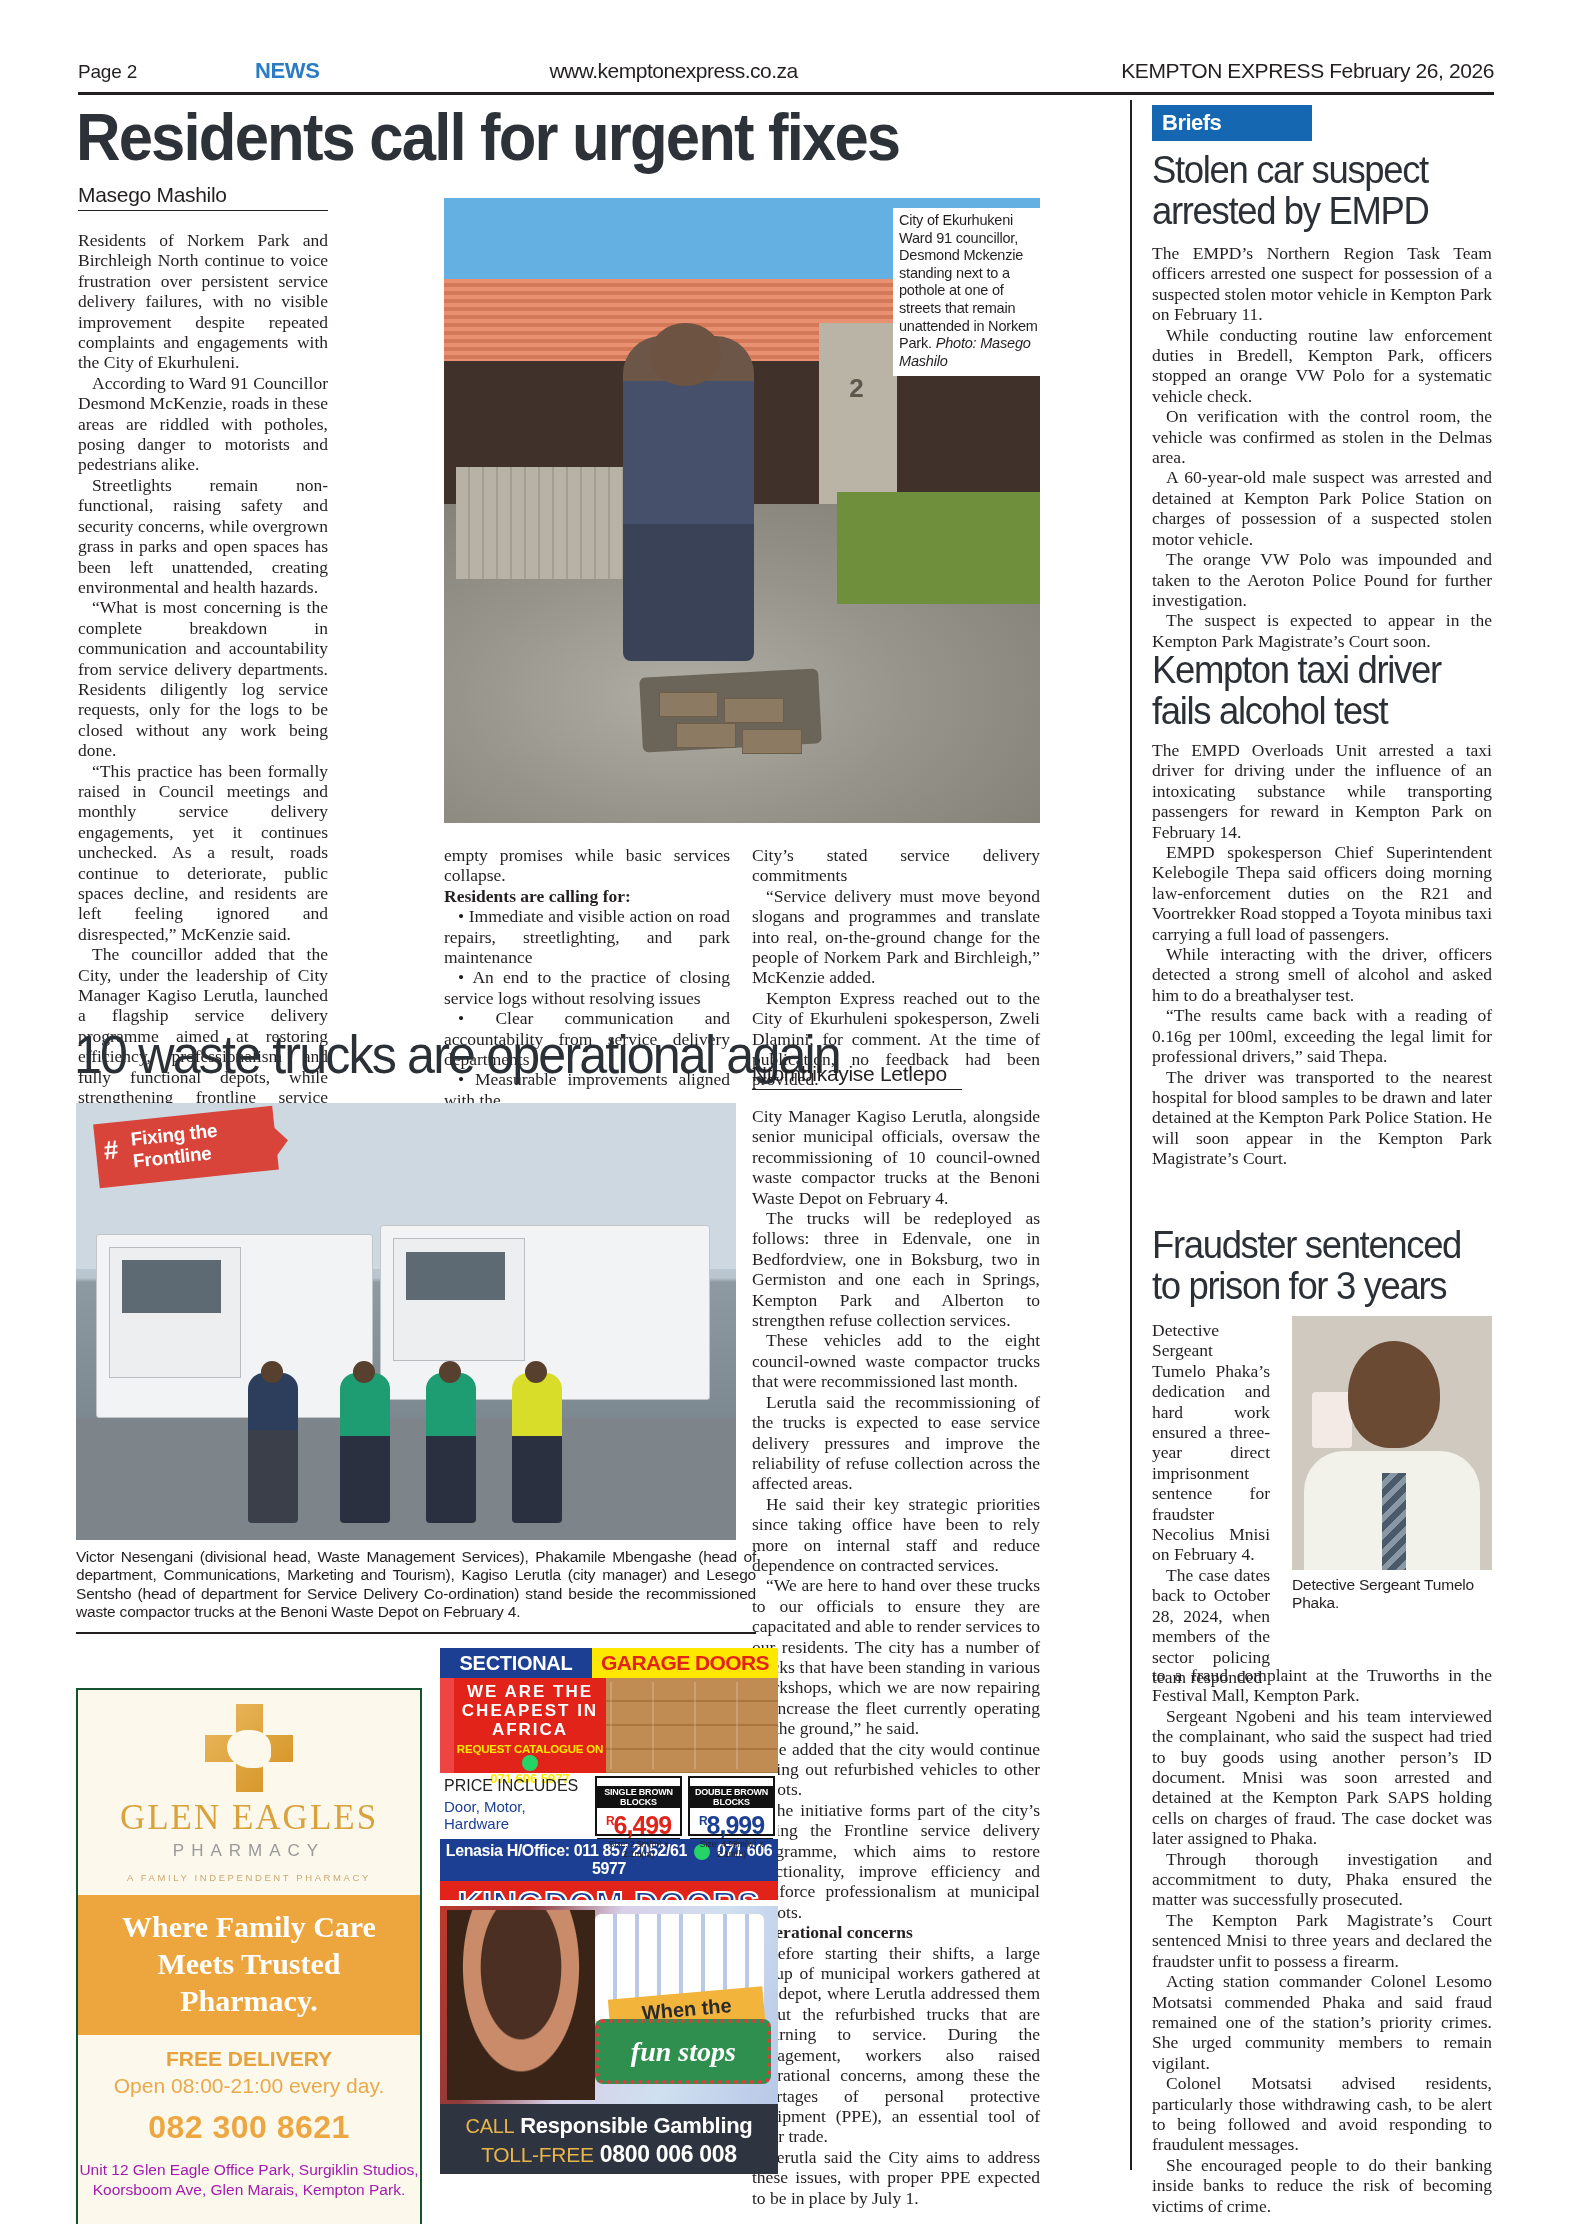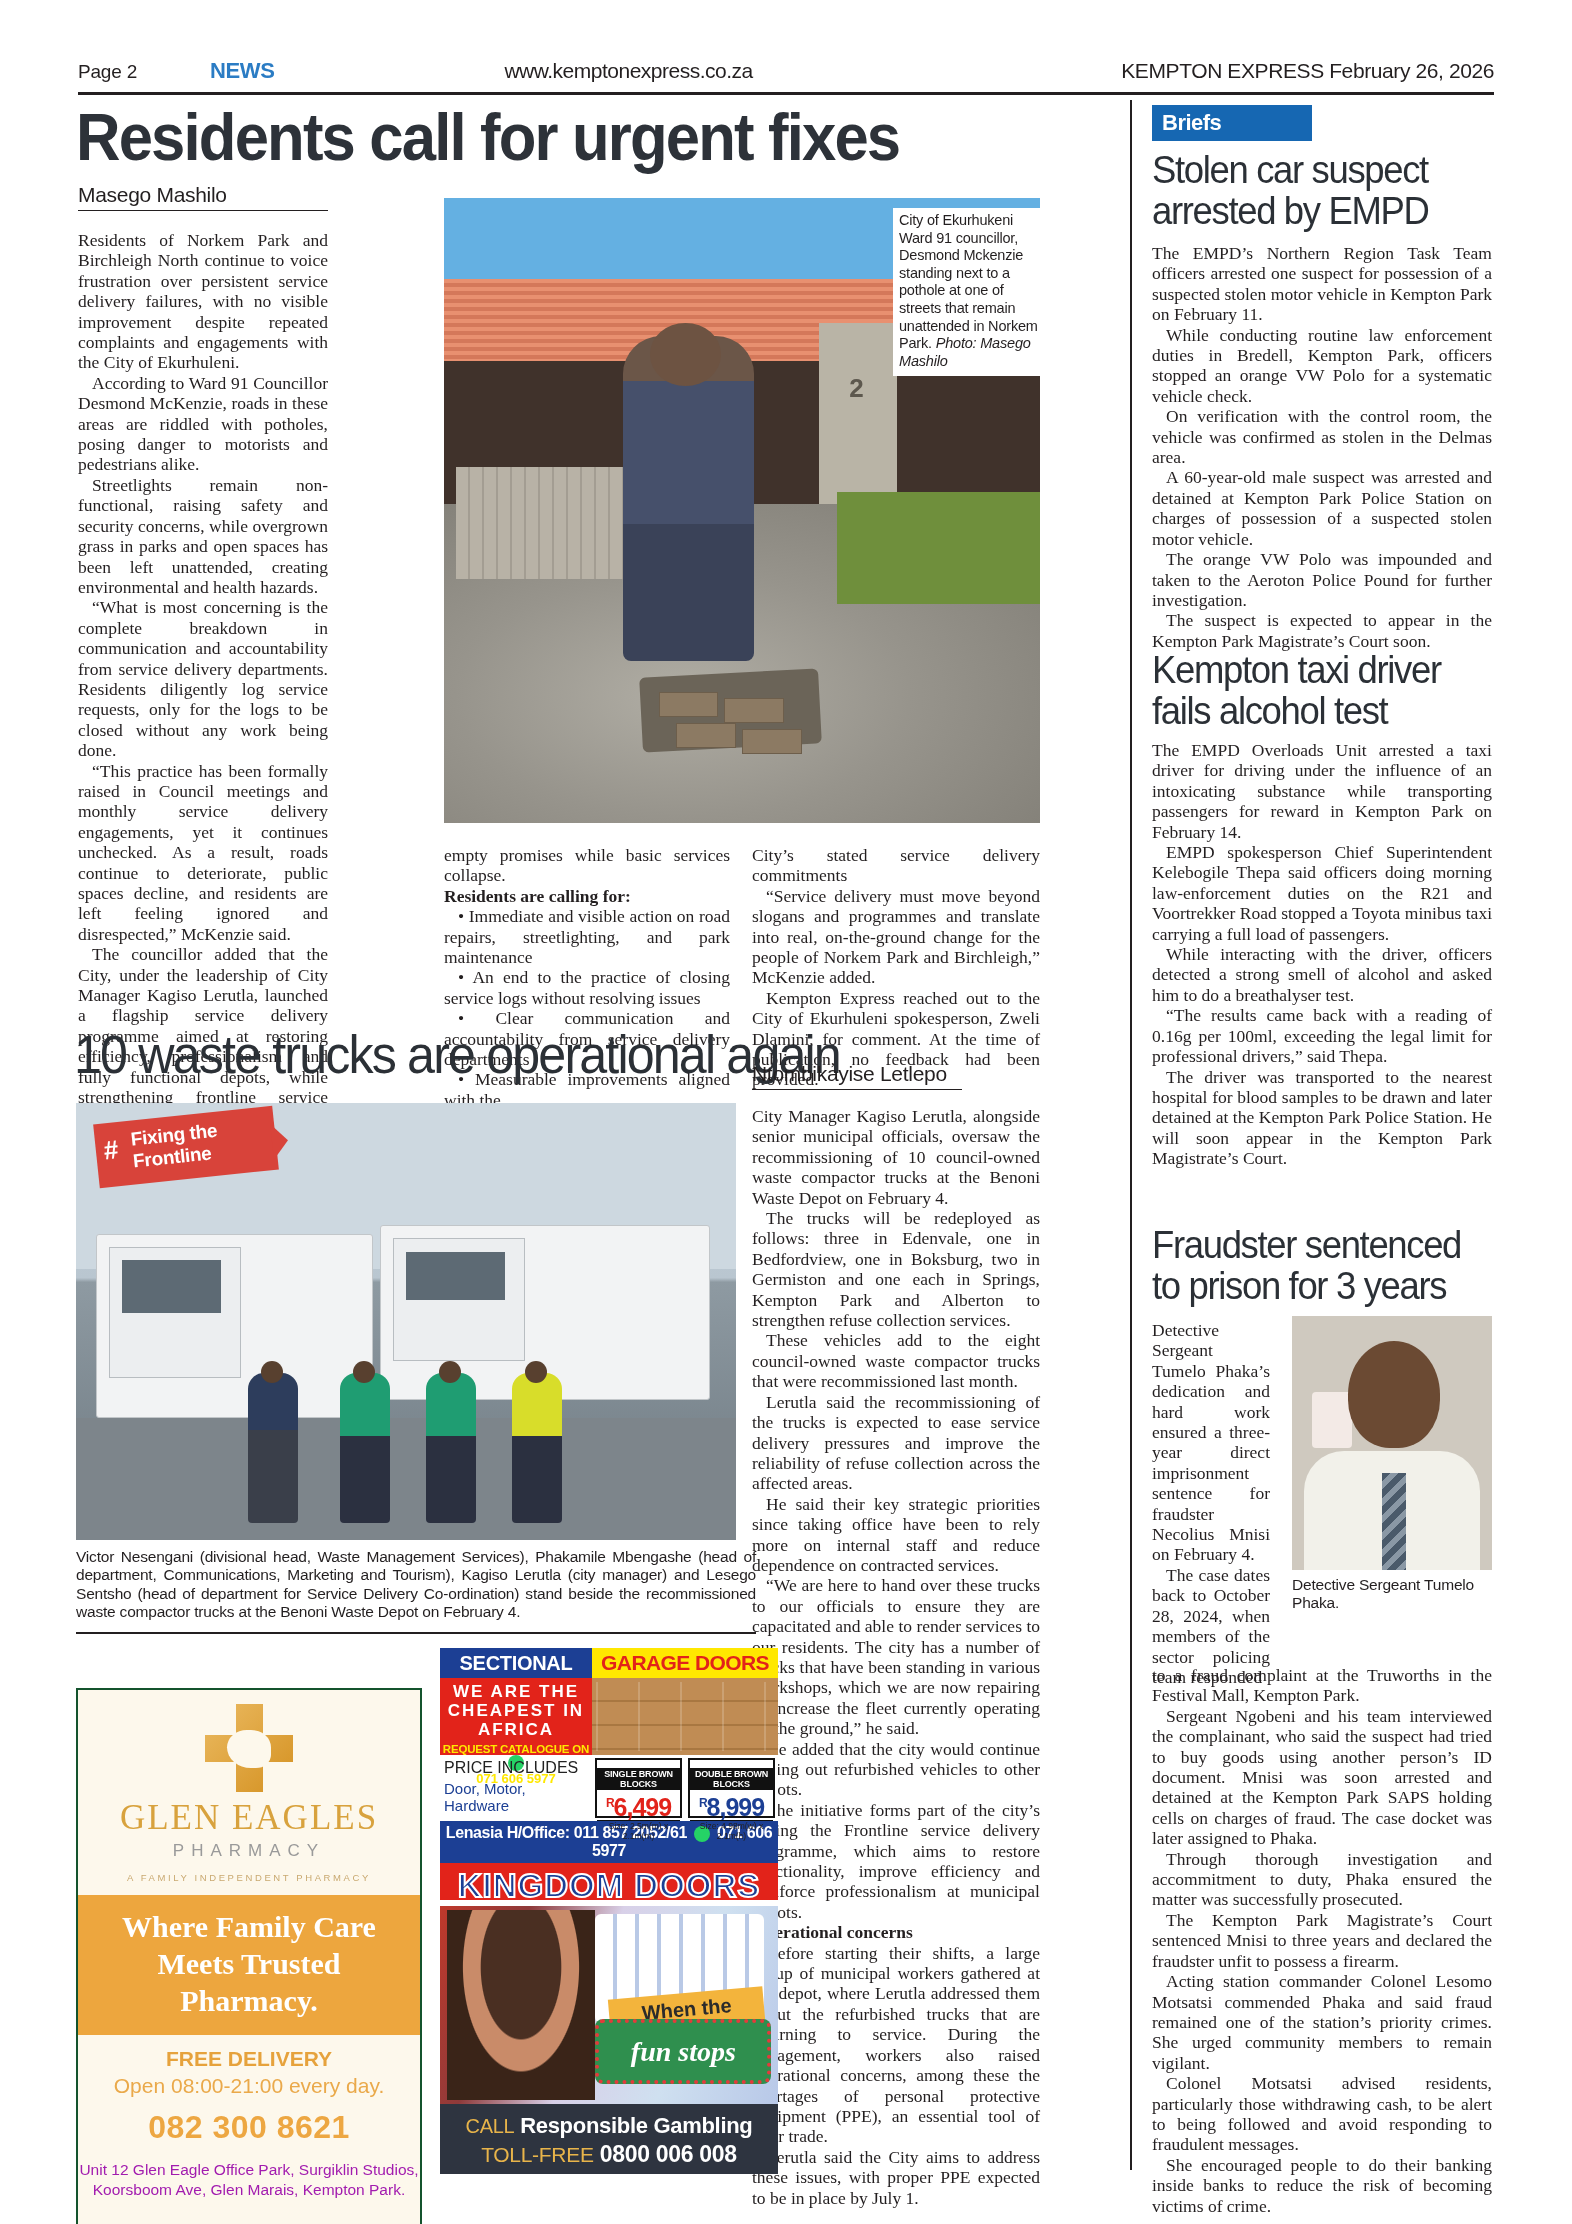--- a/index.html
+++ b/index.html
@@ -13,21 +13,21 @@
   .page { position: relative; width: 1572px; height: 2224px; padding: 0; }
 
   
   .masthead {
     position: absolute; left: 78px; top: 58px; width: 1416px; height: 34px;
     display: flex; align-items: baseline;
   }
   .mh-page { font-family: "Liberation Sans", sans-serif; font-size: 19px; letter-spacing: -.2px; }
   .mh-news {
     font-family: "Liberation Sans", sans-serif; font-weight: bold; font-size: 22px;
-    color: #2b7cc4; margin-left: 73px; letter-spacing: -.4px;
+    color: #2b7cc4; margin-left: 118px; letter-spacing: -.4px;
   }
   .mh-url {
     font-family: "Liberation Sans", sans-serif; font-size: 21px;
     margin-left: 230px; letter-spacing: -.5px;
   }
   .mh-title {
     font-family: "Liberation Sans", sans-serif; font-size: 21px;
     margin-left: auto; letter-spacing: -.4px; white-space: nowrap;
   }
   .rule-top {
@@ -203,21 +203,21 @@
   .ge-fd { text-align:center; color:#e6a23c; font-family:"Liberation Sans",sans-serif; font-weight:bold; font-size:21px; margin-top:12px; }
   .ge-open { text-align:center; color:#eaa94a; font-family:"Liberation Sans",sans-serif; font-size:21px; margin-top:3px; }
   .ge-phone { text-align:center; color:#eda742; font-family:"Liberation Sans",sans-serif; font-weight:bold; font-size:32px; margin-top:11px; letter-spacing:.5px;}
   .ge-addr { text-align:center; color:#a21caf; font-family:"Liberation Sans",sans-serif; font-size:15.5px; line-height:20px; margin-top:14px; }
 
   
   .ad-kd { position:absolute; left:440px; top:1648px; width:338px; height:252px; background:#ef4444; overflow:hidden;}
   .kd-top { display:flex; height:30px; }
   .kd-sect { flex:0 0 152px; background:#1c3f94; color:#fff; font-family:"Liberation Sans",sans-serif; font-weight:bold; font-size:20px; display:flex; align-items:center; justify-content:center; letter-spacing:-.3px;}
   .kd-gd { flex:1; background:#ffe800; color:#e2231a; font-family:"Liberation Sans",sans-serif; font-weight:bold; font-size:21px; display:flex; align-items:center; justify-content:center; letter-spacing:-.6px;}
-  .kd-mid { display:flex; height:77px; }
+  .kd-mid { display:flex; height:95px;padding-left:14px; }
   .kd-red { flex:0 0 152px; background:#e2231a; color:#fff; text-align:center; padding-top:4px;}
   .kd-red .l1 { font-family:"Liberation Sans",sans-serif; font-weight:bold; font-size:17px; letter-spacing:2px; line-height:19px; }
   .kd-red .cat { color:#ffe800; font-family:"Liberation Sans",sans-serif; font-weight:bold; font-size:11.5px; margin-top:4px; letter-spacing:-.2px;}
   .kd-red .cat2 { color:#ffe800; font-family:"Liberation Sans",sans-serif; font-weight:bold; font-size:13px; }
   .kd-door { flex:1; background: repeating-linear-gradient(180deg,#c08c54 0 22px,#a87741 22px 24px); position:relative; }
   .kd-door:after { content:""; position:absolute; inset:4px; background: repeating-linear-gradient(90deg, rgba(255,255,255,.18) 0 2px, transparent 2px 42px);}
   .wa { display:inline-block; width:16px;height:16px;border-radius:50%;background:#25d366; vertical-align:middle; margin:0 3px;}
   .kd-price { display:flex; height:66px; background:#fff; }
   .kd-pi { flex:0 0 152px; padding:4px 0 0 4px; }
   .kd-pi .t1 { font-family:"Liberation Sans",sans-serif; font-size:16px; color:#222; }

